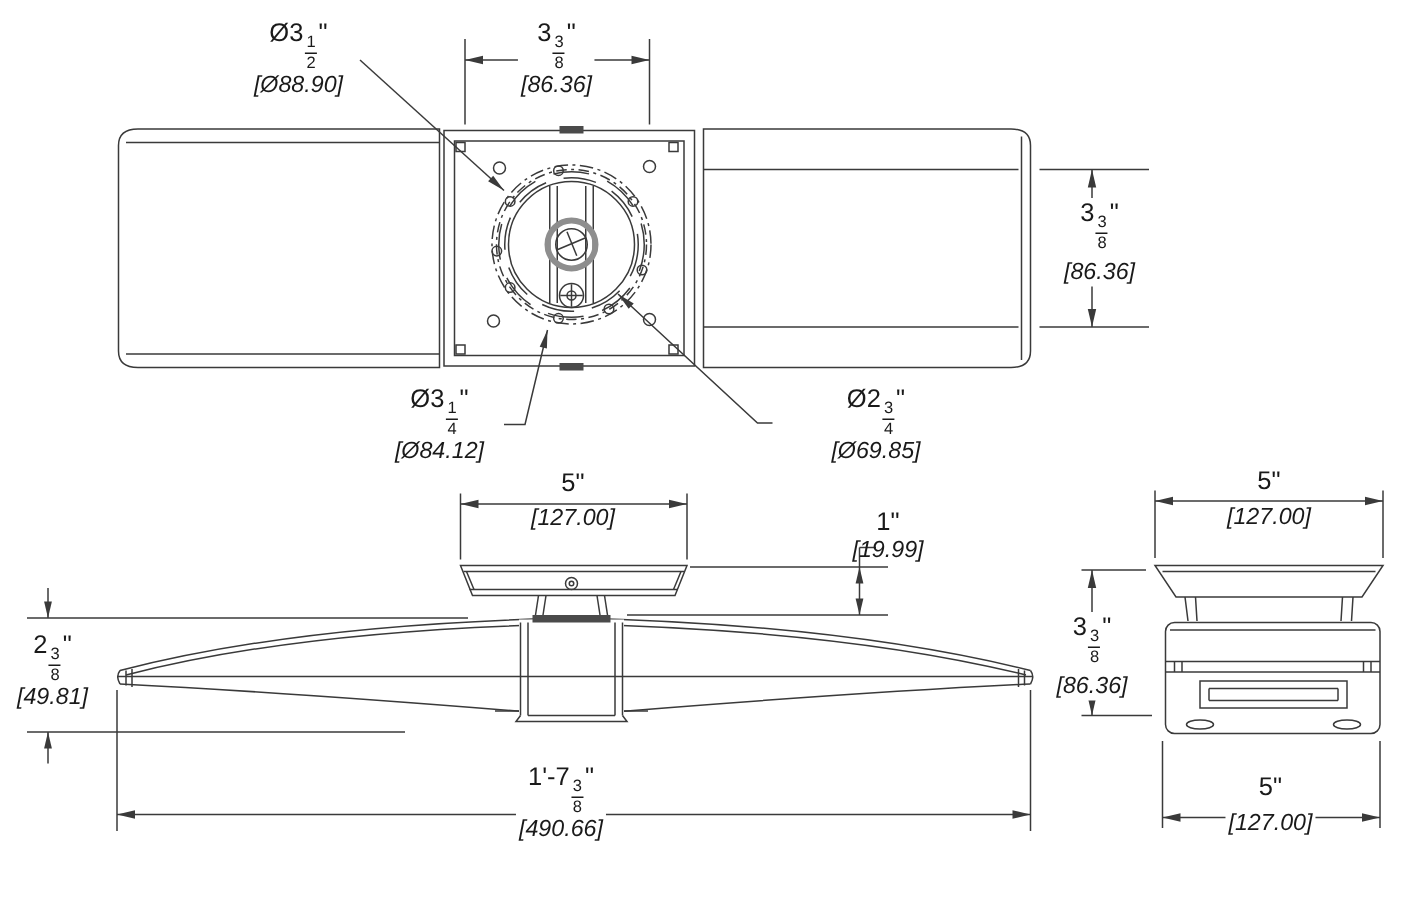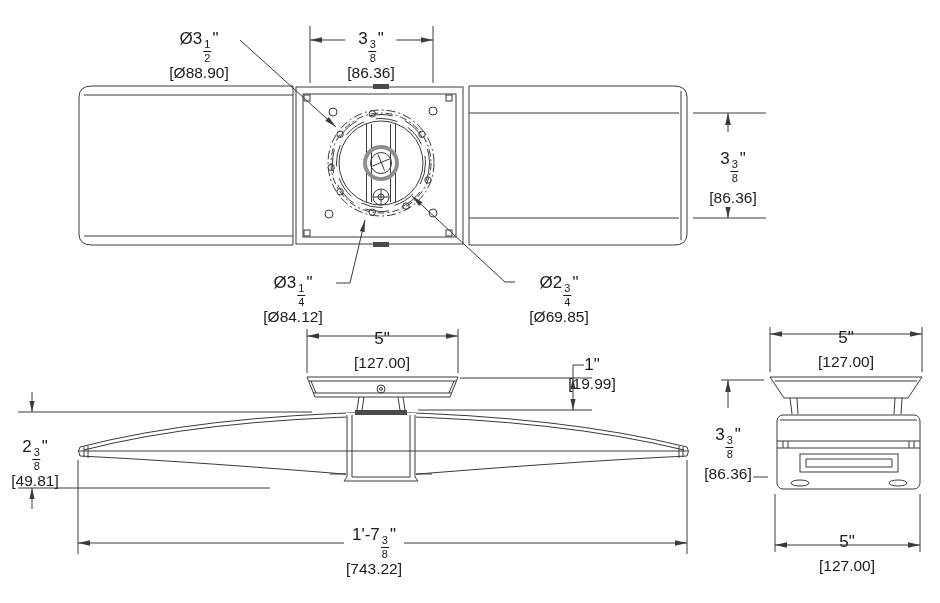--- a/index.html
+++ b/index.html
@@ -7,22 +7,22 @@
           font-family:"Liberation Sans", sans-serif; }
   svg.tl { position:absolute; left:0; top:0; }
   .tl line, .tl path, .tl circle, .tl rect, .tl ellipse, .tl polyline {
     stroke:#3a3a3a; fill:none; stroke-width:1; }
   .tl .arw { fill:#3a3a3a; stroke:none; }
   .tl .fill-dark { fill:#4a4a4a; stroke:none; }
   .tl .whitebox { fill:#ffffff; stroke:none; }
   .tl .gray { stroke:#8e8e8e; stroke-width:4; }
   .dim { position:absolute; transform:translateX(-50%); text-align:center;
          color:#1a1a1a; line-height:1.15; white-space:nowrap; }
-  .dim .l1 { font-size:17px;margin-top:17px; }
-  .dim .l2 { font-size:15.5px; }
+  .dim .l1 { font-size:17px; }
+  .dim .l2 { font-size:15.5px;font-style:italic; }
   .dim.wbg { background:#fff; padding:0 2px; }
   .dim.gap .l2 { margin-top:5px; }
   .dim .wbg2 { background:#fff; padding:0 2px; }
   .frac { display:inline-flex; flex-direction:column; font-size:11px; line-height:1;
           vertical-align:-4px; margin:0 1px; text-align:center; }
   .frac .fn { border-bottom:1px solid #1a1a1a; padding:0 1px 1px 1px; }
   .frac .fd { padding-top:1px; }
 </style>
 </head>
 <body>
@@ -265,21 +265,21 @@
 </div>
 
 <div class="dim" style="left:293px; top:256px;">
   <div class="l1"><span>Ø3</span><span class="frac">
           <span class="fn">1</span>
           <span class="fd">4</span>
         </span><span>"</span></div>
   <div class="l2">[Ø84.12]</div>
 </div>
 
-<div class="dim" style="left:559px; top:256px;">
+<div class="dim" style="left:584px; top:256px;">
   <div class="l1"><span>Ø2</span><span class="frac">
           <span class="fn">3</span>
           <span class="fd">4</span>
         </span><span>"</span></div>
   <div class="l2">[Ø69.85]</div>
 </div>
 
 <div class="dim gap" style="left:382px; top:312px;">
   <div class="l1"><span>5</span><span>"</span></div>
   <div class="l2">[127.00]</div>
@@ -296,21 +296,21 @@
           <span class="fd">8</span>
         </span><span>"</span></div>
   <div class="l2">[49.81]</div>
 </div>
 
 <div class="dim wbg" style="left:374px; top:508px;">
   <div class="l1"><span>1'-7</span><span class="frac">
           <span class="fn">3</span>
           <span class="fd">8</span>
         </span><span>"</span></div>
-  <div class="l2">[743.22]</div>
+  <div class="l2">[490.66]</div>
 </div>
 
 <div class="dim gap" style="left:846px; top:311px;">
   <div class="l1"><span>5</span><span>"</span></div>
   <div class="l2">[127.00]</div>
 </div>
 
 <div class="dim wbg gap" style="left:728px; top:408px;">
   <div class="l1"><span>3</span><span class="frac">
           <span class="fn">3</span>

